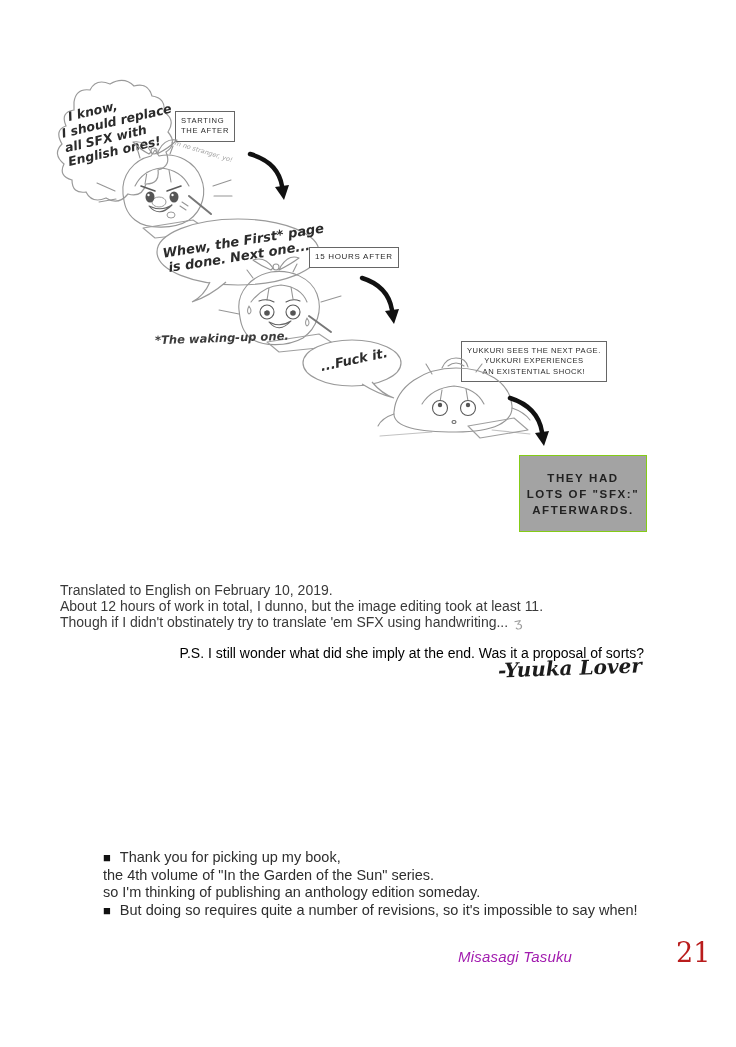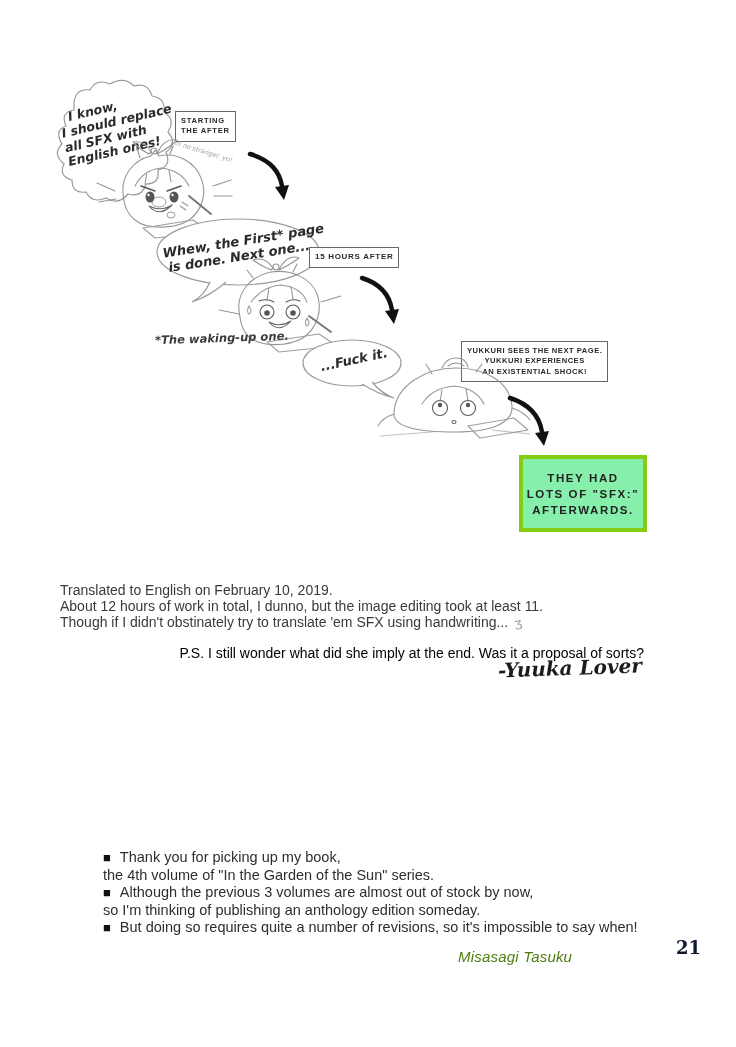--- a/index.html
+++ b/index.html
@@ -13,21 +13,21 @@
   
   .hand {
     font-family:"DejaVu Sans", sans-serif;
     font-style:italic; font-weight:bold; color:#2b2b2b;
     line-height:1.18;
   }
 
   
   .caption-box {
     position:absolute; background:#fff; border:1px solid #666;
-    font-family:"Liberation Sans", sans-serif; font-weight:bold; color:#2a2a2a;
+    font-family:"Liberation Sans", sans-serif; font-weight:normal; color:#2a2a2a;
     letter-spacing:0.7px; padding:4px 5px; line-height:1.35;
   }
   .caption-box .cap-line { white-space:nowrap; }
 
   .bubble-text { position:absolute; text-align:center; white-space:nowrap; }
 
   .thought-lines div { white-space:nowrap; }
   .thought-lines div:first-child { padding-left:10px; }
 
   .scrawl {
@@ -36,21 +36,21 @@
   }
 
   .footnote {
     position:absolute; font-family:"DejaVu Sans", sans-serif; font-style:italic;
     font-weight:bold; font-size:11.5px; color:#3c3c3c; transform:rotate(-2deg);
     white-space:nowrap;
   }
 
   .sfx-box {
     position:absolute; left:519px; top:455px; width:128px; height:77px;
-    border:4px solid #84cc16; background:#86efac;
+    border:1px solid #84cc16; background:#a3a3a3;
     display:flex; flex-direction:column; align-items:center; justify-content:center;
     font-family:"Liberation Sans", sans-serif; font-weight:bold; color:#222;
     font-size:11.5px; line-height:16px; letter-spacing:1.6px; text-align:center;
   }
 
   .notes {
     position:absolute; left:60px; top:583px; width:584px; 
     font-size:14px; line-height:15.8px; color:#3a3a3a;
   }
   .sigh {
@@ -69,25 +69,25 @@
 
   .afterword {
     position:absolute; left:72px; top:849px; width:600px;
     font-size:14.5px; line-height:17.6px; color:#2e2e2e;
   }
   .afterword .line { white-space:nowrap;margin-left:31px; }
   .afterword .bullet { font-size:13px; color:#111; margin-right:9px; }
 
   .author {
     position:absolute; left:458px; top:948px; font-style:italic;
-    font-size:15px; color:#4d7c0f; letter-spacing:0.2px;
+    font-size:15px; color:#a21caf; letter-spacing:0.2px;
   }
   .pagenum {
     position:absolute; left:676px; top:937px;
-    font-family:"DejaVu Serif", serif; font-size:18px; color:#0f172a;font-weight:bold;
+    font-family:"DejaVu Serif", serif; font-size:27px; color:#b91c1c;
   }
 
   svg { display:block; }
 </style>
 </head>
 <body>
 
 <div class="page">
 
   <svg class="abs" style="left:46px; top:76px;" width="134" height="148" viewBox="0 0 134 148">
@@ -216,21 +216,20 @@
     <div><span>Though if I didn't obstinately try to translate 'em SFX using handwriting...</span><span class="sigh">ʒ</span></div>
   </div>
 
   <div class="ps">P.S. I still wonder what did she imply at the end. Was it a proposal of sorts?</div>
 
   <div class="signature">-Yuuka Lover</div>
 
   <div class="afterword">
     <div class="line"><span class="bullet">■</span><span>Thank you for picking up my book,</span></div>
     <div class="line"><span>the 4th volume of "In the Garden of the Sun" series.</span></div>
-    <div class="line"><span class="bullet">■</span><span>Although the previous 3 volumes are almost out of stock by now,</span></div>
     <div class="line"><span>so I'm thinking of publishing an anthology edition someday.</span></div>
     <div class="line"><span class="bullet">■</span><span>But doing so requires quite a number of revisions, so it's impossible to say when!</span></div>
   </div>
 
   <div class="author">Misasagi Tasuku</div>
   <div class="pagenum">21</div>
 
 </div>
 
 </body></html>

